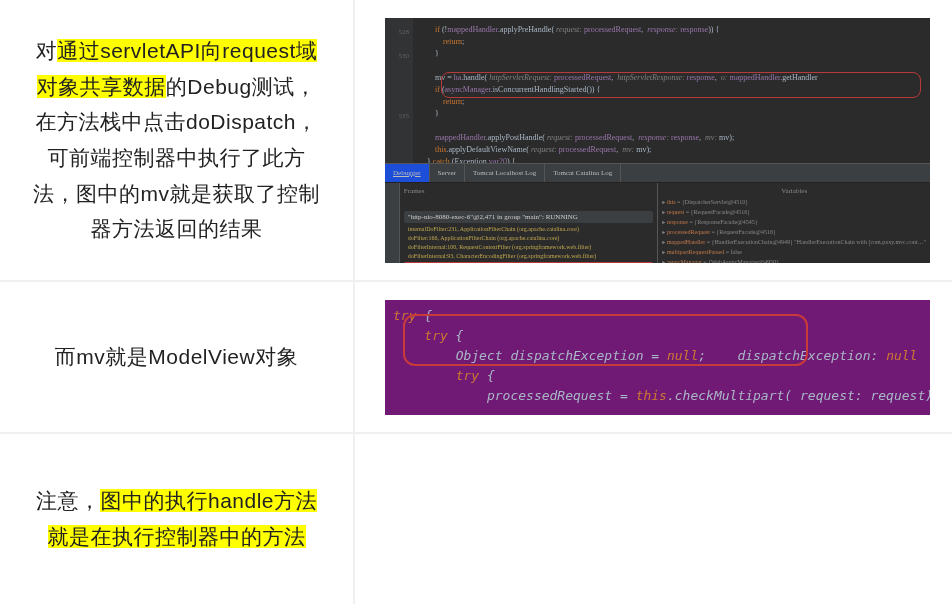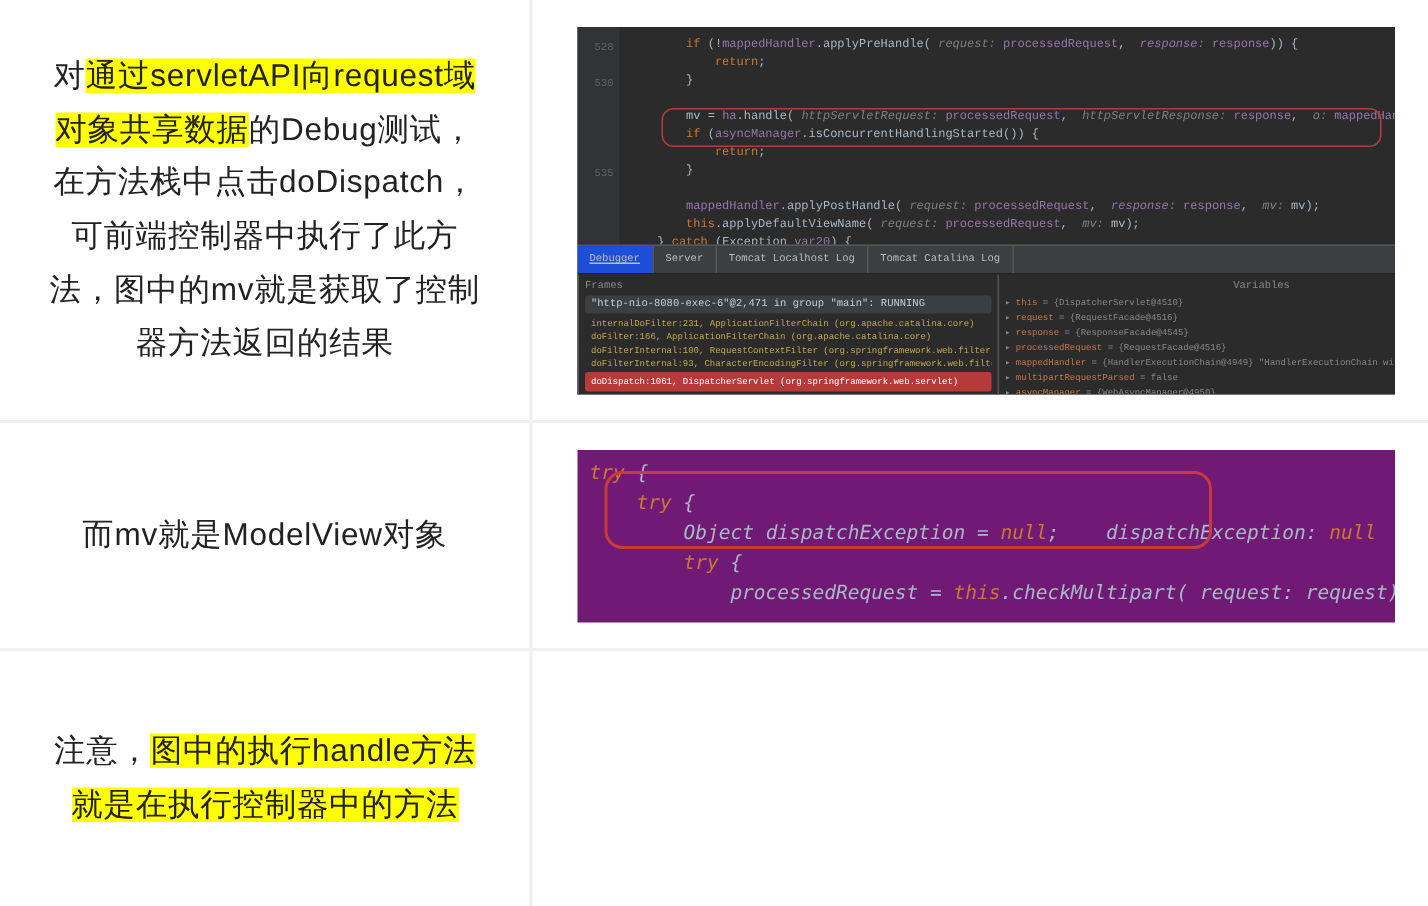--- a/index.html
+++ b/index.html
@@ -45,21 +45,21 @@
   }
   .hl {
     background: #ffff00;
   }
   
   .ide {
     width: 545px;
     height: 245px;
     background: #2b2b2b;
     position: relative;
-    font-family: Liberation Mono, monospace;
+    font-family: Liberation Serif, serif;
     font-size: 8px;
     overflow: hidden;
     padding-left: 12px;
   }
   .ide-upper {
     position: absolute;
     top: 0; left: 0; right: 0;
     height: 145px;
     background: #2b2b2b;
     padding: 6px 0 0 0;
@@ -127,21 +127,21 @@
     background: #3c3f41;
     border-right: 1px solid #555;
   }
   .frames-panel {
     width: 280px;
     border-right: 1px solid #555;
     position: relative;
     padding: 4px;
   }
   .frames-title {
-    color: #888; font-size: 7px; margin-bottom: 2px;
+    color: #888; font-size: 7px; margin-bottom: 16px;
   }
   .frame-running {
     background: #3c3f41;
     color: #ccc;
     font-size: 7px;
     padding: 2px 4px;
     border-radius: 2px;
     margin-bottom: 2px;
     white-space: nowrap;
     overflow: hidden;

